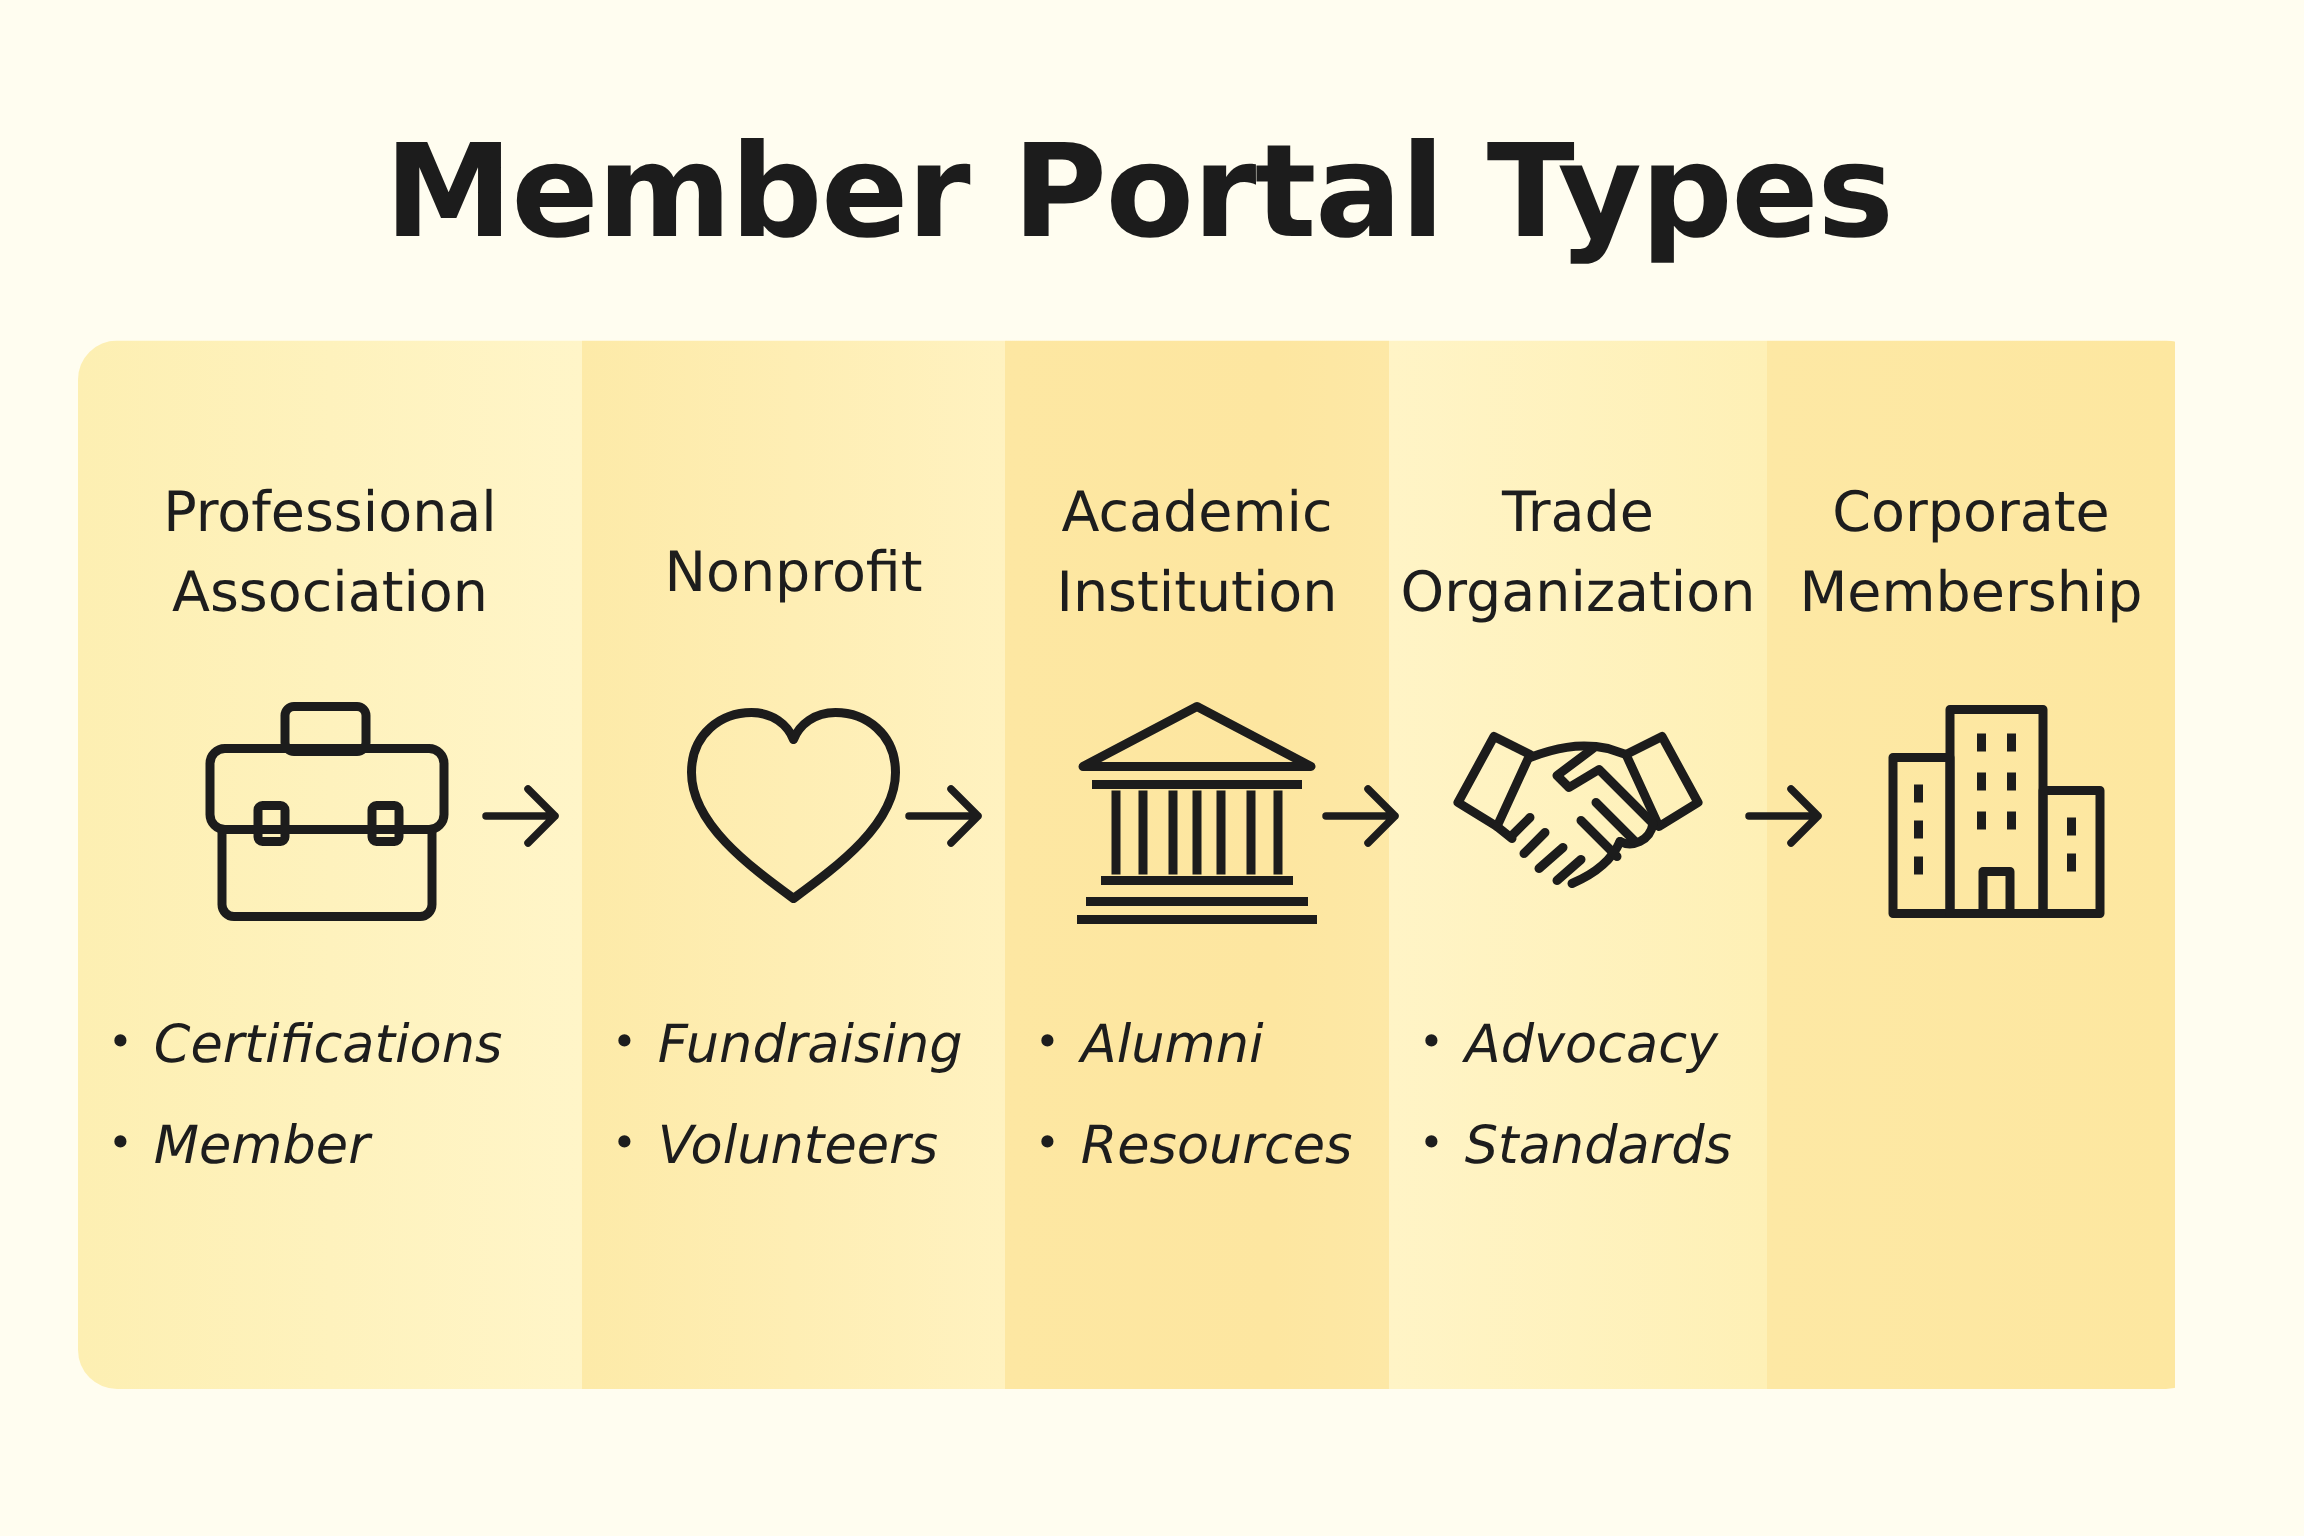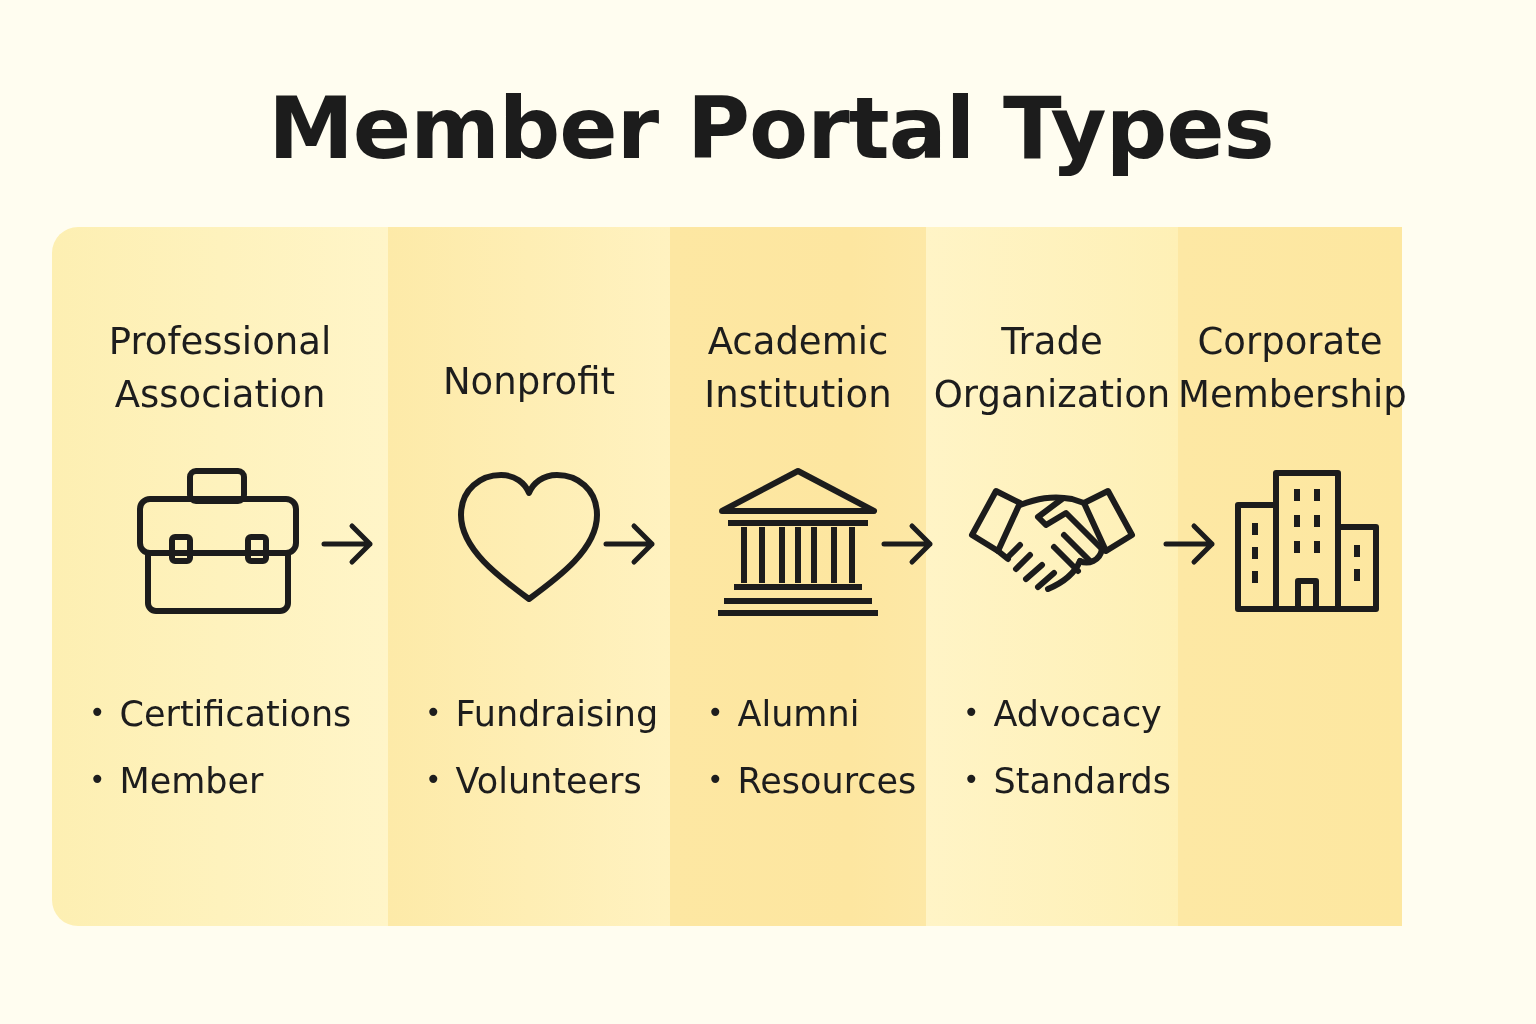--- a/index.html
+++ b/index.html
@@ -5,51 +5,51 @@
   html, body { margin: 0; padding: 0; }
   body {
     width: 1536px; height: 1024px;
     background: #fffdf0;
     font-family: "DejaVu Sans", "Liberation Sans", sans-serif;
     color: #1a1a1a;
     position: relative;
     overflow: hidden;
   }
   .title {
-    position: absolute; left: 15px; top: 78px; width: 1512px;
+    position: absolute; left: 3px; top: 78px; width: 1512px;
     text-align: center; font-size: 86px; font-weight: bold;
     letter-spacing: -1px; color: #1c1c1c;
   }
   .panel {
     position: absolute; left: 52px; top: 227px;
     width: 1418px; height: 699px;
     border-radius: 26px; overflow: hidden;
     display: flex;
   }
   .col {
     position: relative; height: 100%;
   }
   .c0 { width: 336px; background: linear-gradient(90deg, #fdefb2 0%, #fff5c8 100%); }
   .c1 { width: 282px; background: linear-gradient(90deg, #fdeaa8 0%, #fff2c0 100%); }
   .c2 { width: 256px; background: linear-gradient(90deg, #fde7a2 0%, #fde6a0 70%, #fde8a6 100%); }
   .c3 { width: 252px; background: linear-gradient(90deg, #fff4c6 0%, #fef0b6 100%); }
-  .c4 { width: 224px; background: linear-gradient(90deg, #fde8a4 0%, #fde7a0 100%); }
+  .c4 { width: 272px; background: linear-gradient(90deg, #fde8a4 0%, #fde7a0 100%); }
   .heading {
     position: absolute; left: 0; right: 0; top: 88px;
     text-align: center; font-size: 37px; line-height: 53px; color: #1d1d1d;
     white-space: pre-line;
   }
   .heading.single { top: 128px; }
   .icon {
     position: absolute; top: 238px; left: 50%; transform: translateX(-50%);
     width: 180px; height: 160px;
   }
   .bullets {
-    position: absolute; top: 450px; left: 20px; margin: 17px; padding: 0;
-    list-style: none; font-size: 35px; color: #1d1d1d;
+    position: absolute; top: 450px; left: 20px; margin: 0; padding: 0;
+    list-style: none; font-size: 35px; color: #1d1d1d; font-style: italic;
   }
   .bullets li { height: 67px; white-space: nowrap; }
   .bullets li::before { content: "•"; margin-right: 14px; font-size: 28px; position: relative; top: -4px; }
   .arrow {
     position: absolute; top: 522px; width: 56px; height: 44px;
   }
 </style>
 </head>
 <body>
 

